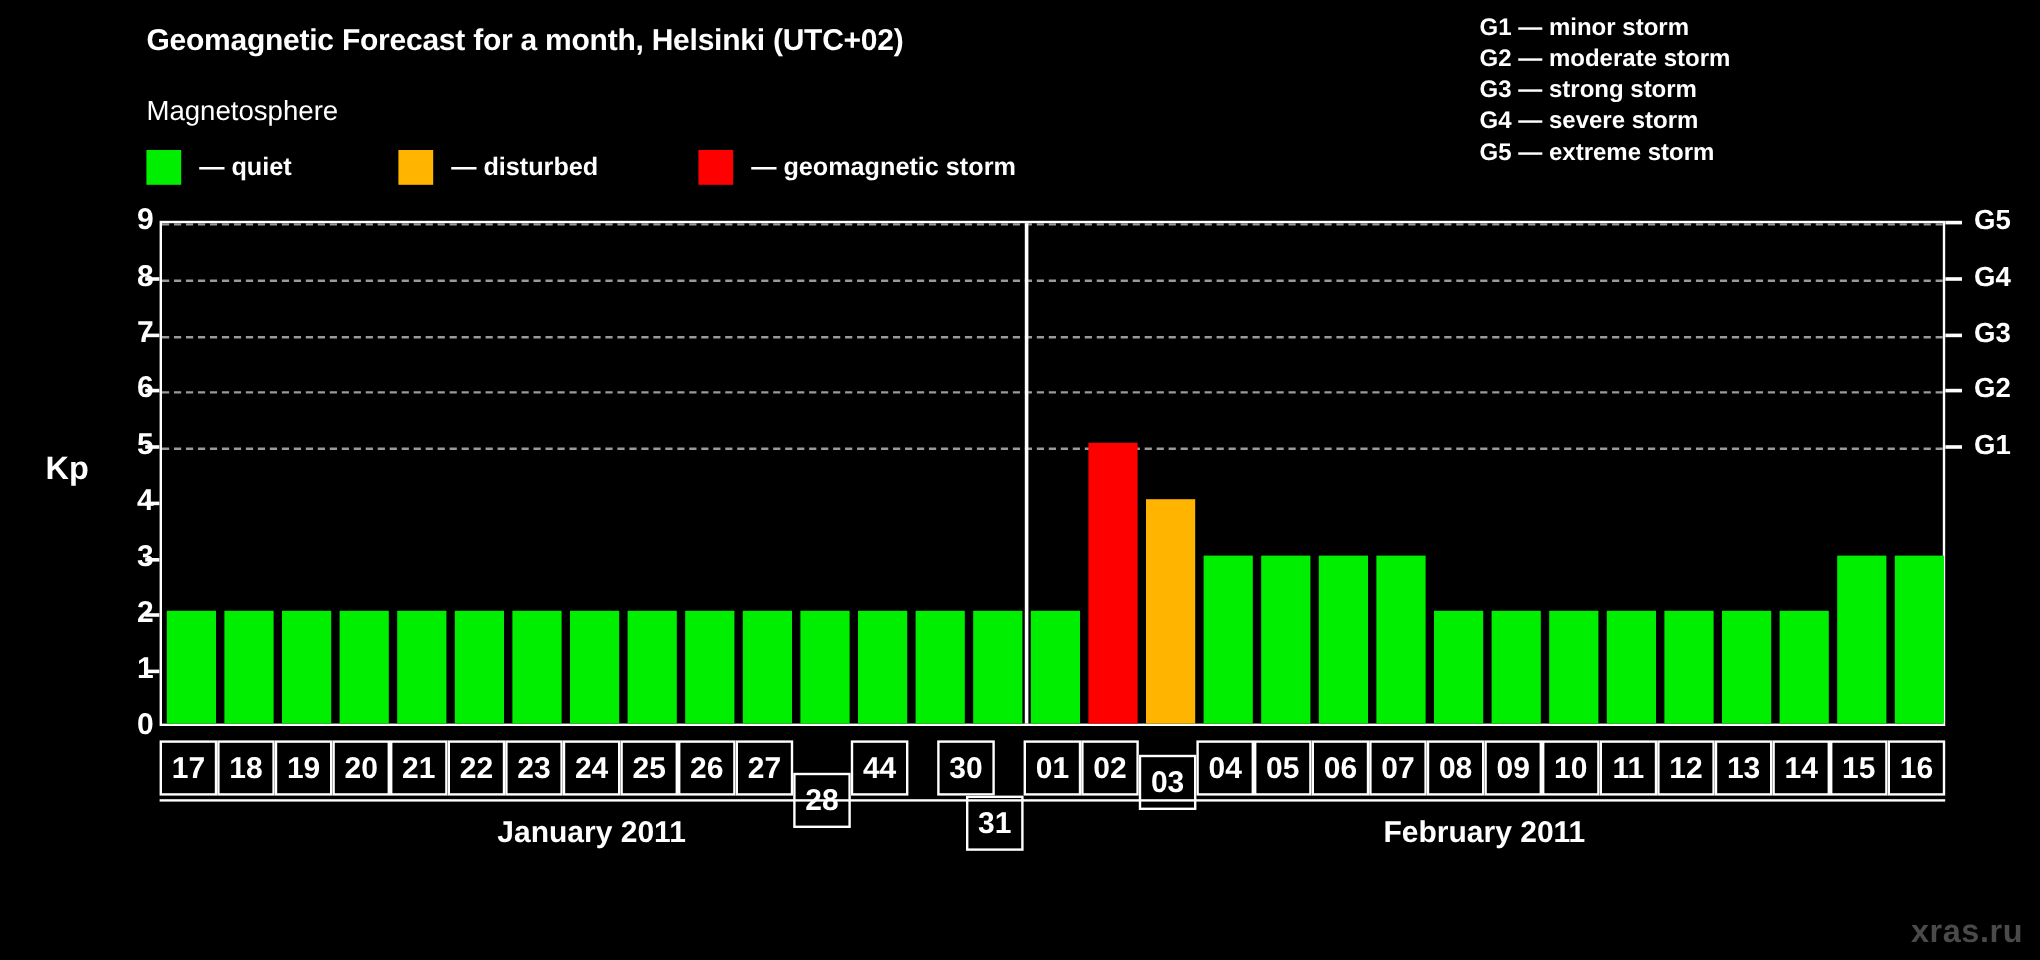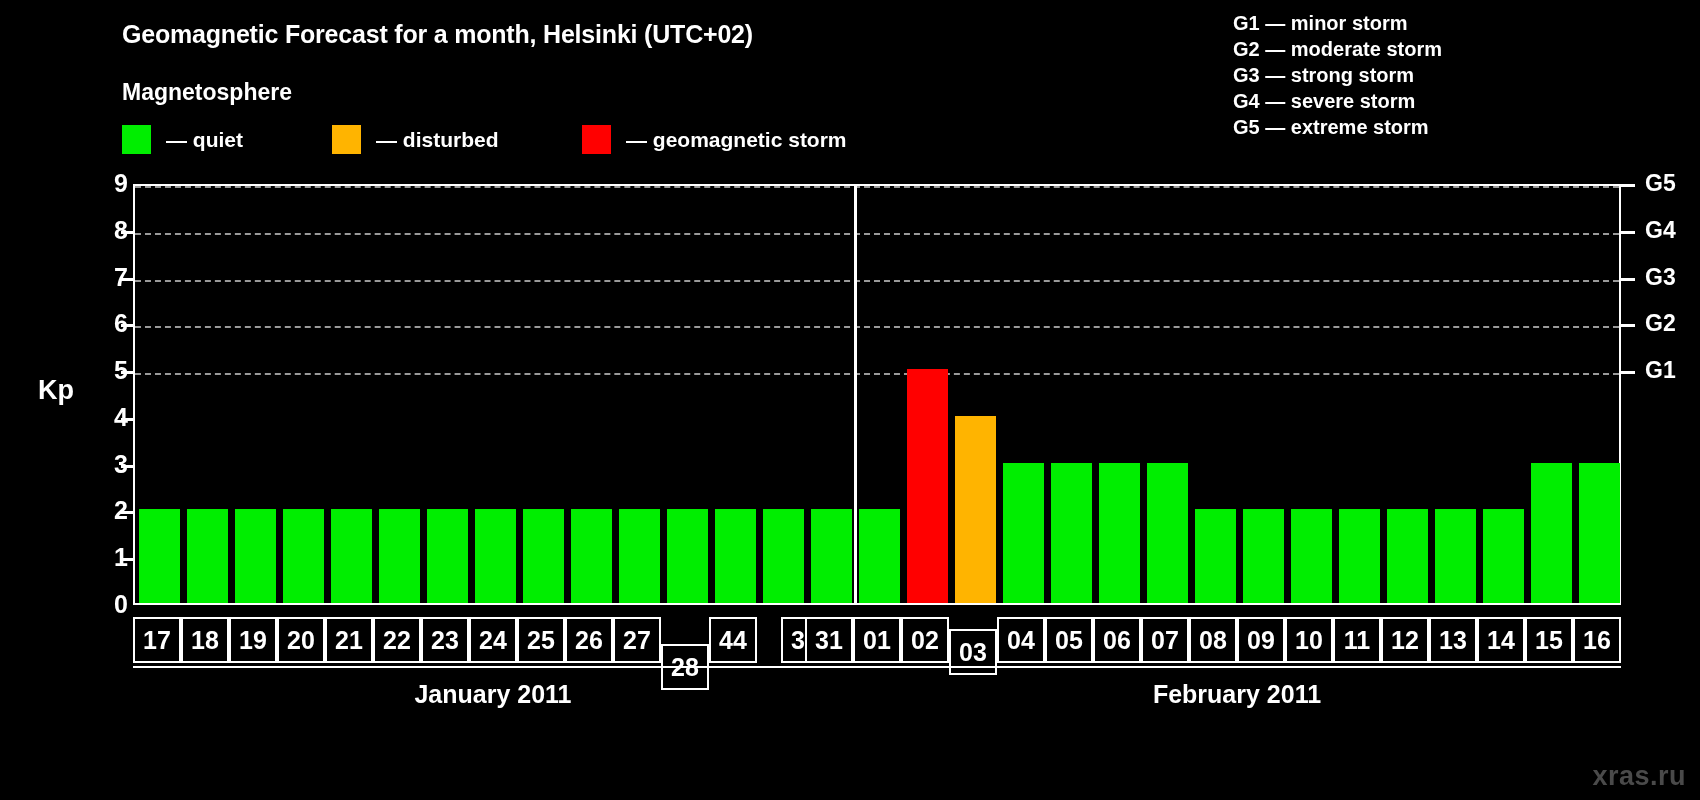--- a/index.html
+++ b/index.html
@@ -10,21 +10,21 @@
     -webkit-font-smoothing:antialiased;
   }
 
   
   #title{
     position:absolute;left:122px;top:20px;
     font-size:25px;font-weight:bold;letter-spacing:-0.2px;white-space:nowrap;
   }
   #magnetosphere-label{
     position:absolute;left:122px;top:79px;
-    font-size:23px;font-weight:bold;white-space:nowrap;
+    font-size:23px;font-weight:normal;white-space:nowrap;
   }
 
   
   #legend{position:absolute;left:122px;top:124px;height:30px;}
   .legend-item{position:absolute;top:0;height:30px;display:flex;align-items:center;white-space:nowrap;}
   .legend-swatch{width:29px;height:29px;display:block;}
   .legend-text{font-size:21px;font-weight:bold;margin-left:15px;line-height:1;}
 
   
   #gscale{position:absolute;left:1233px;top:10px;}
@@ -200,21 +200,21 @@
     <div class="day-cell" style="left: 192px; width: 48px;">21</div>
     <div class="day-cell" style="left: 240px; width: 48px;">22</div>
     <div class="day-cell" style="left: 288px; width: 48px;">23</div>
     <div class="day-cell" style="left: 336px; width: 48px;">24</div>
     <div class="day-cell" style="left: 384px; width: 48px;">25</div>
     <div class="day-cell" style="left: 432px; width: 48px;">26</div>
     <div class="day-cell" style="left: 480px; width: 48px;">27</div>
     <div class="day-cell" style="left: 528px; width: 48px; margin-top: 27px;">28</div>
     <div class="day-cell" style="left: 576px; width: 48px;">44</div>
     <div class="day-cell" style="left: 648px; width: 48px;">30</div>
-    <div class="day-cell" style="left: 672px; width: 48px;">31</div>
+    <div class="day-cell" style="left: 672px; width: 48px; margin-top: 46px;">31</div>
     <div class="day-cell" style="left: 720px; width: 48px;">01</div>
     <div class="day-cell" style="left: 768px; width: 48px;">02</div>
     <div class="day-cell" style="left: 816px; width: 48px; margin-top: 12px;">03</div>
     <div class="day-cell" style="left: 864px; width: 48px;">04</div>
     <div class="day-cell" style="left: 912px; width: 48px;">05</div>
     <div class="day-cell" style="left: 960px; width: 48px;">06</div>
     <div class="day-cell" style="left: 1008px; width: 48px;">07</div>
     <div class="day-cell" style="left: 1056px; width: 48px;">08</div>
     <div class="day-cell" style="left: 1104px; width: 48px;">09</div>
     <div class="day-cell" style="left: 1152px; width: 48px;">10</div>

